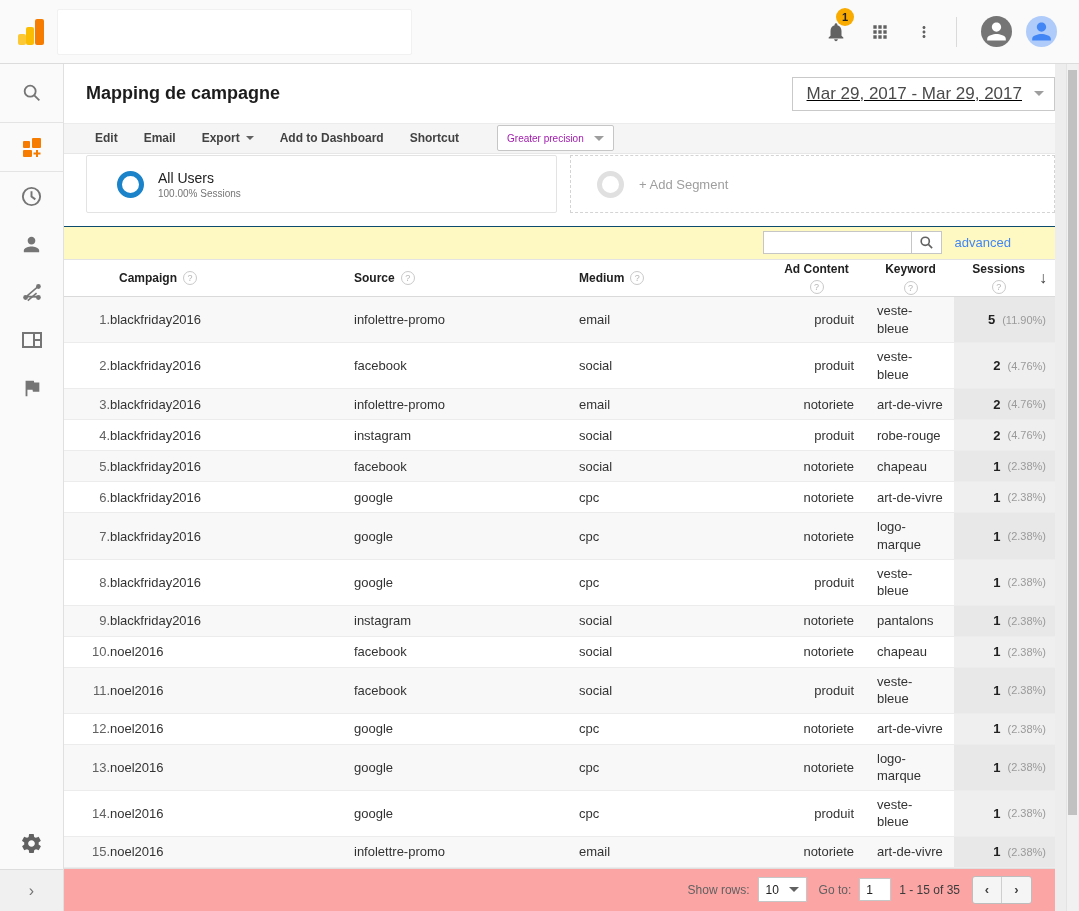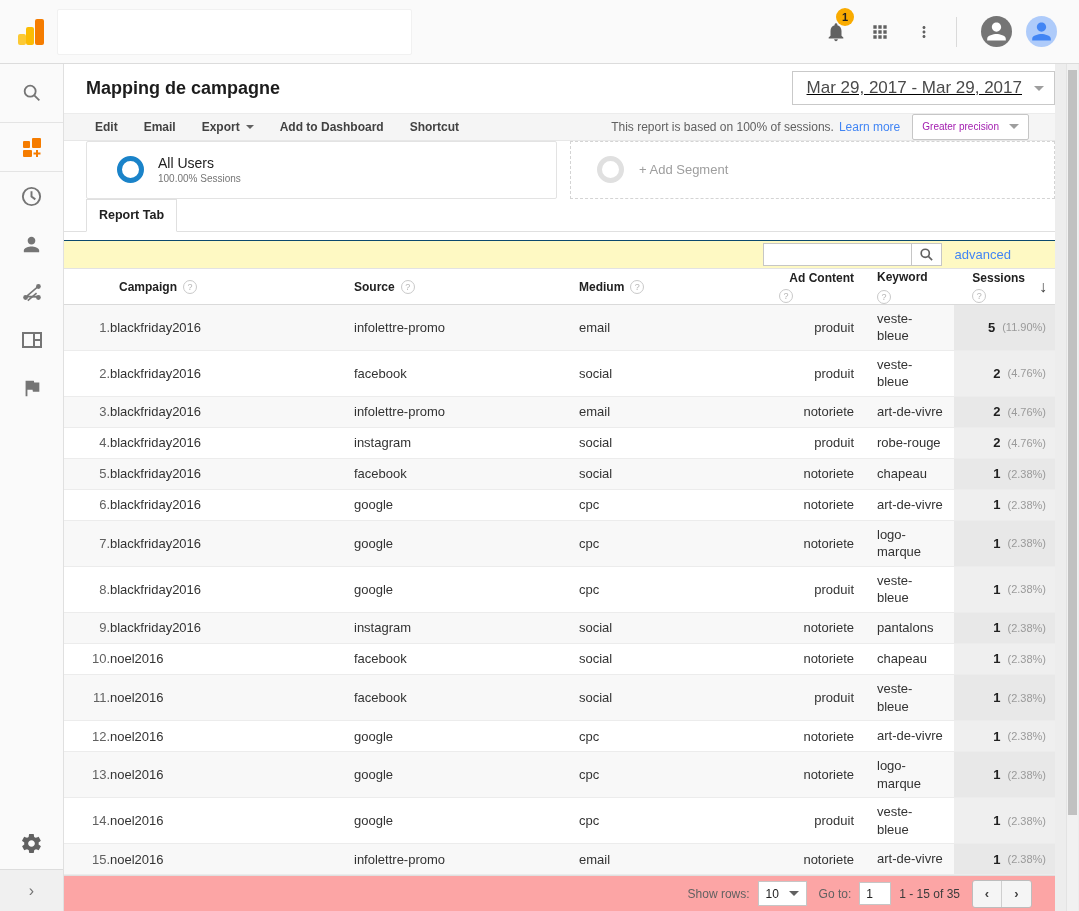--- a/index.html
+++ b/index.html
@@ -95,21 +95,21 @@
   .tbl-head { height:43px; display:flex; align-items:center; padding-left:22px;
     border-bottom:1px solid #dadada; font-size:12px; font-weight:bold; color:#212121; }
   .c-idx  { flex:0 0 24px; text-align:right; }
   .c-camp { flex:0 0 244px; padding-left:9px; }
   .c-src  { flex:0 0 225px; }
   .c-med  { flex:0 0 200px; }
   .c-adc  { flex:0 0 75px; text-align:right; }
   .c-kw   { flex:0 0 67px; margin-left:23px; }
   .c-ses  { flex:0 0 101px; margin-left:auto; }
   .hcell { display:flex; align-items:center; gap:6px; }
-  .hstack { display:flex; flex-direction:column; gap:4px; }
+  .hstack { display:flex; flex-direction:column; align-items:center; gap:4px; }
   .c-adc .hstack, .c-kw .hstack { width:100%; }
   .qmark { width:14px; height:14px; border-radius:50%; border:1px solid #c9c9c9; color:#b5b5b5;
     font-size:9px; font-weight:normal; display:inline-flex; align-items:center; justify-content:center;
     cursor:pointer; flex:0 0 auto; }
   .qmark::after { content:"?"; }
   .ses-head { display:flex; align-items:center; justify-content:flex-end; gap:14px; padding-right:8px; }
   .sort-arrow { font-size:16px; color:#424242; cursor:pointer; line-height:1; }
 
   .trow { display:flex; align-items:stretch; padding-left:22px; min-height:31px;
     border-bottom:1px solid #ececec; font-size:13px; color:#333; }
@@ -251,47 +251,40 @@
 
     <div class="toolbar-row">
       <span class="tb-act">Edit</span>
       <span class="tb-act">Email</span>
       <span class="tb-act">
         <span>Export</span>
         <span class="caret"></span>
       </span>
       <span class="tb-act">Add to Dashboard</span>
       <span class="tb-act">Shortcut</span>
-      <span class="sampling">
-        <span>This report is based on 100% of sessions.</span>
-        <a class="link">Learn more</a>
-      </span>
       <span class="precision-btn">
         <span>Greater precision</span>
         <span class="caret"></span>
       </span>
     </div>
 
     <div class="segments-row">
       <div class="seg-box">
         <span class="donut"></span>
         <span>
           <div class="seg-name">All Users</div>
           <div class="seg-detail">100.00% Sessions</div>
         </span>
       </div>
       <div class="add-seg">
         <span class="donut gray"></span>
         <span>+ Add Segment</span>
       </div>
     </div>
 
-    <div class="tab-row">
-      <div class="tab">Report Tab</div>
-    </div>
     <div class="pre-search-gap"></div>
 
     <div class="search-row">
       <input class="search-input" value="" style="">
       <span class="search-btn">
         <svg class="ic" width="15" height="15" viewBox="0 0 24 24" fill="none" stroke="#616161" stroke-width="2.6">
           <circle cx="10" cy="10" r="6.5"></circle>
             <line x1="15" y1="15" x2="21" y2="21"></line>
         </svg>
       </span>

